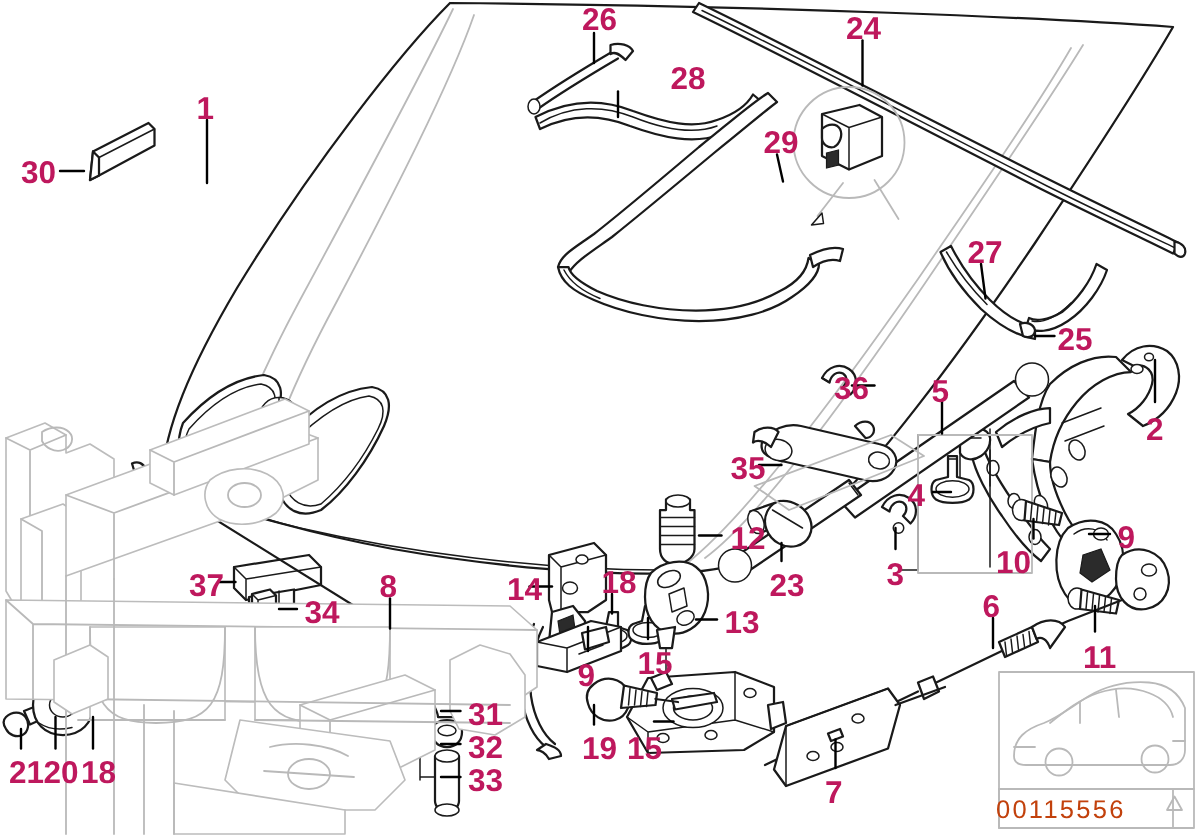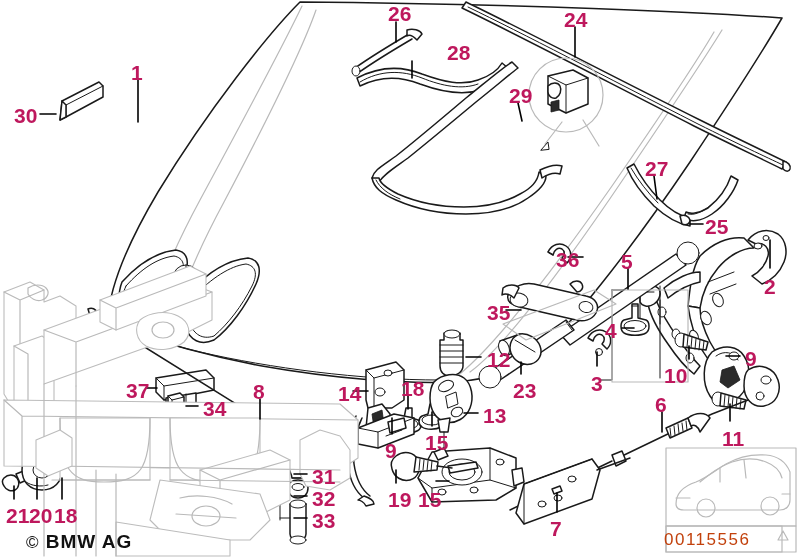--- a/index.html
+++ b/index.html
@@ -503,19 +503,15 @@
       <div class="lbl" style="left: 126px; top: 380px;">37</div>
       <div class="lbl" style="left: 203px; top: 398px;">34</div>
       <div class="lbl" style="left: 312px; top: 466px;">31</div>
       <div class="lbl" style="left: 312px; top: 488px;">32</div>
       <div class="lbl" style="left: 312px; top: 510px;">33</div>
       <div class="lbl" style="left: 6px; top: 505px;">21</div>
       <div class="lbl" style="left: 29px; top: 505px;">20</div>
       <div class="lbl" style="left: 54px; top: 505px;">18</div>
     </div>
 
-  <div id="copy">
-    <span class="c">©</span>
-    <span>BMW AG</span>
-  </div>
 
   <div id="diagnum">00115556</div>
 </div>
 
 </body></html>

